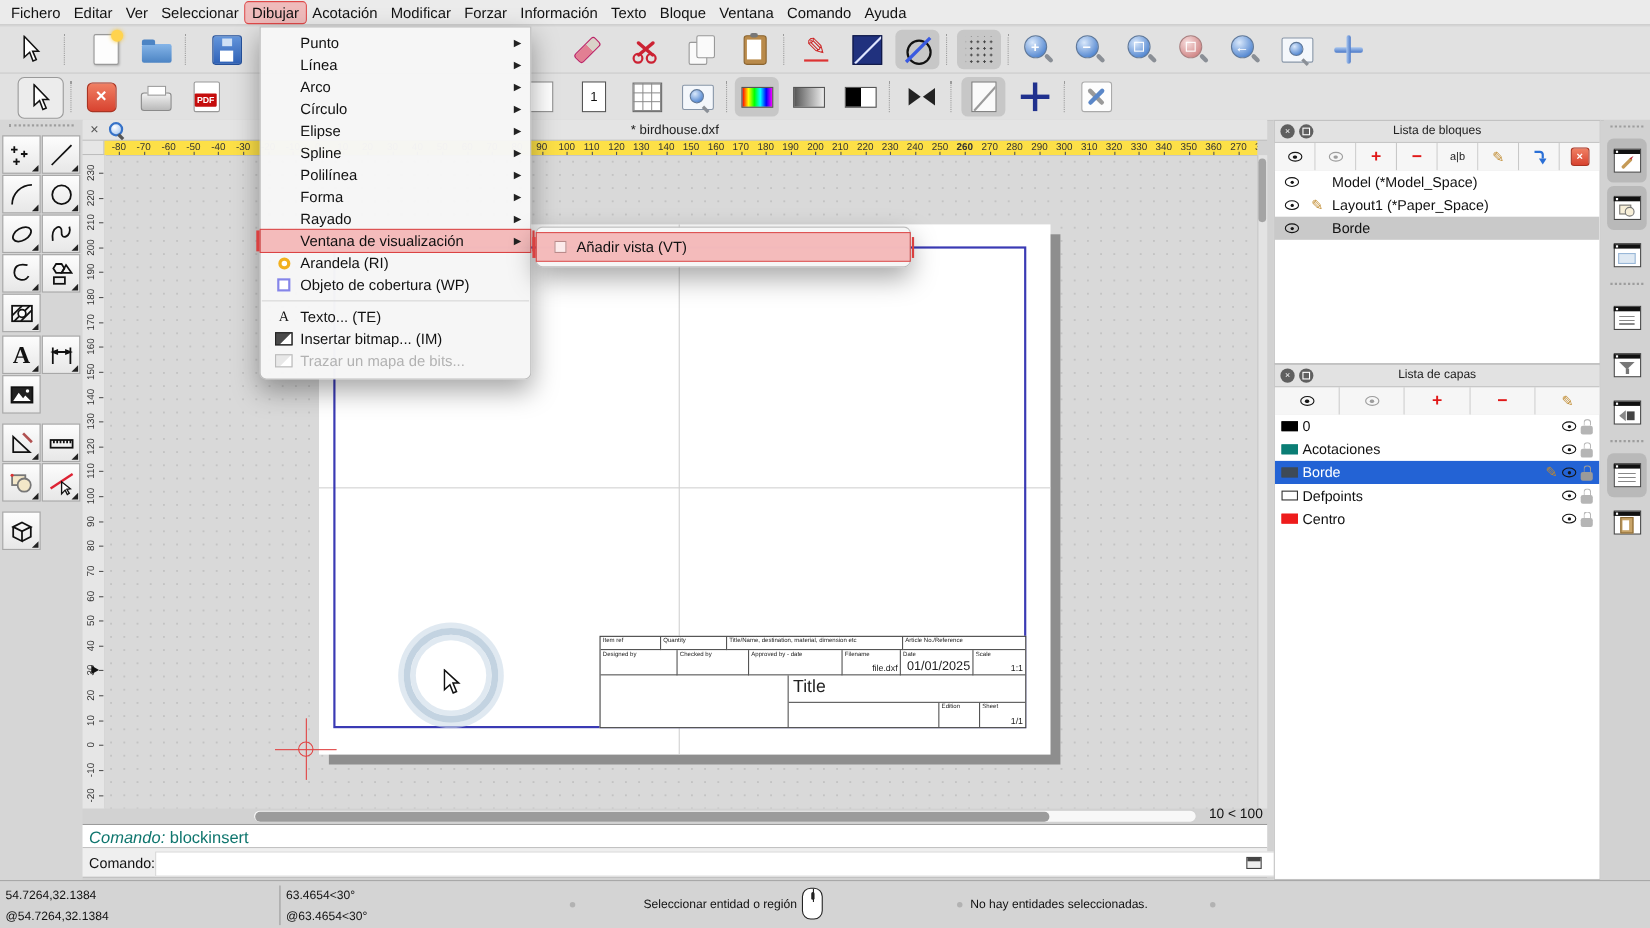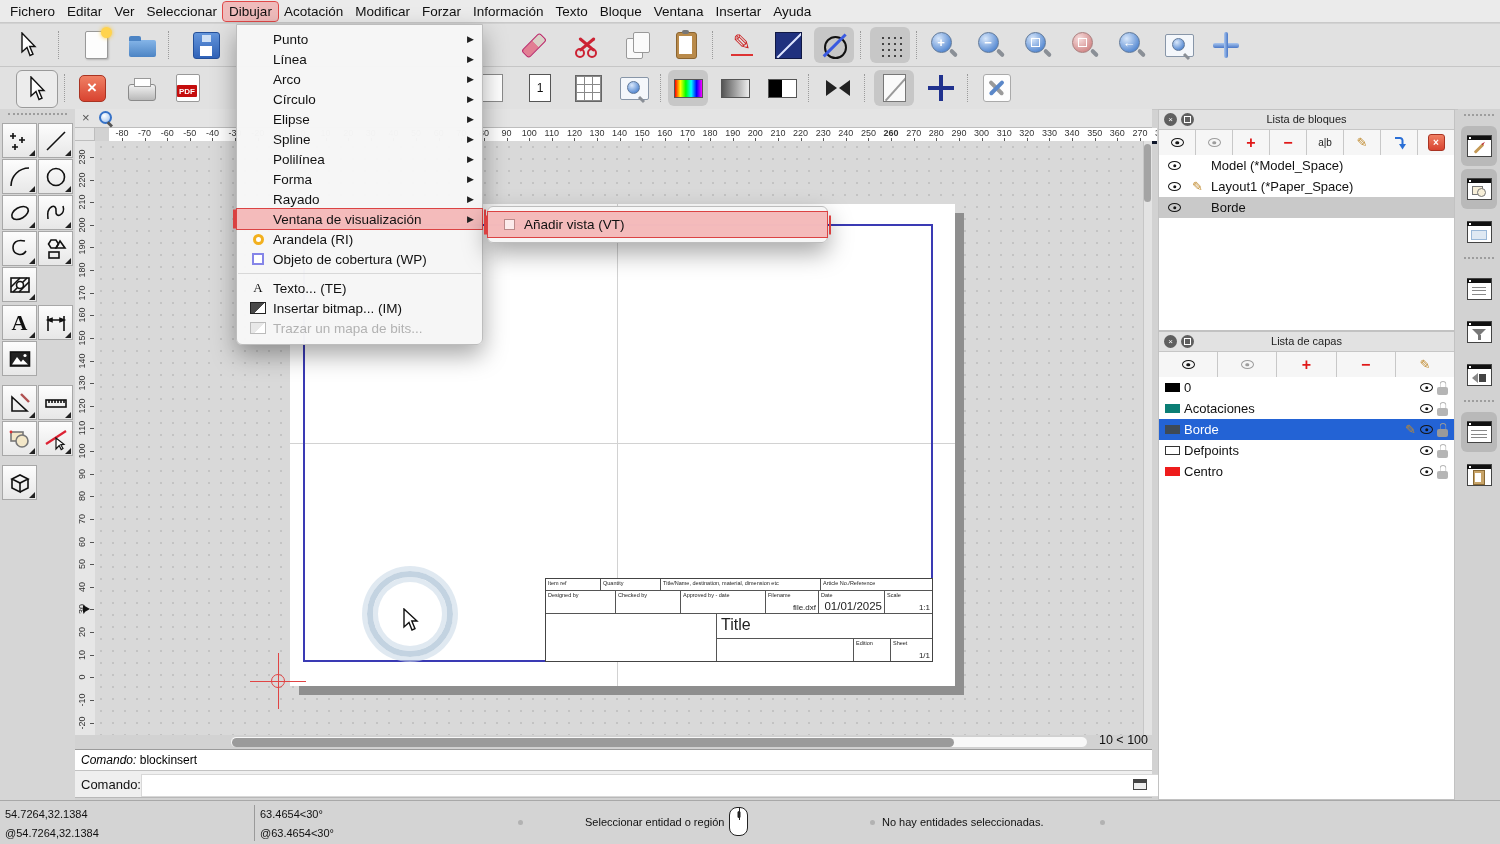--- a/index.html
+++ b/index.html
@@ -92,21 +92,21 @@
   .pbtnt.fly::after{content:"";position:absolute;right:1px;bottom:1px;border-left:6px solid transparent;border-bottom:6px solid #222}
   .pbtnt svg{stroke:#111;fill:none;stroke-width:1.6}
   .serifA{font-family:"Liberation Serif",serif;font-size:22px;font-weight:bold;line-height:1}
   
   #tabbar{position:absolute;left:75px;top:109px;width:1077px;height:19px;background:#e4e4e4;border-bottom:1px solid #bdbdbd;box-sizing:border-box}
   #tabtitle{position:absolute;left:0;right:0;text-align:center;top:2px;font-size:12px;color:#222}
   #tabclose{position:absolute;left:7px;top:1px;font-size:13px;color:#555}
   #tabmag{position:absolute;left:24px;top:2px;width:13px;height:13px}
   #tabmag::before{content:"";position:absolute;left:0;top:0;width:9px;height:9px;border:2px solid #3672c8;border-radius:50%;background:radial-gradient(circle at 35% 30%,#fff,#9cc0ee)}
   #tabmag::after{content:"";position:absolute;right:-1px;bottom:-1px;width:6px;height:2.5px;background:#555;transform:rotate(45deg)}
-  #hruler{position:absolute;left:109px;top:128px;width:1048px;height:13px;background:#ffffff;border-bottom:3px solid #0f172a;overflow:hidden;font-size:9px;color:#333}
+  #hruler{position:absolute;left:95px;top:128px;width:1048px;height:13px;background:#fde047;border-bottom:3px solid #0f172a;overflow:hidden;font-size:9px;color:#333}
   #hruler span{position:absolute;top:0;transform:translateX(-50%)}
   #hruler i{position:absolute;top:10px;width:1px;height:3px;background:#555}
   #vruler{position:absolute;left:75px;top:141px;width:20px;height:594px;background:#e6e6e6;border-right:1px solid #bdbdbd;overflow:hidden;font-size:9px;color:#333}
   #vruler span{position:absolute;left:-6px;width:26px;text-align:center;transform:rotate(-90deg)}
   #vruler i{position:absolute;left:15px;width:4px;height:1px;background:#555}
   #vmarker{position:absolute;left:8px;width:0;height:0;border-top:4.5px solid transparent;border-bottom:4.5px solid transparent;border-left:7px solid #111}
   #corner{position:absolute;left:75px;top:128px;width:20px;height:13px;background:#e6e6e6;border-bottom:1px solid #bdbdbd;border-right:1px solid #bdbdbd;box-sizing:border-box}
   #canvas{position:absolute;left:95px;top:141px;width:1048px;height:594px;background:#d9d9d9;
           background-image:radial-gradient(#c3c3c3 0.9px,transparent 1px);background-size:12px 12px;overflow:hidden}
   #vscroll{position:absolute;left:1143px;top:141px;width:9px;height:594px;background:#e3e3e3;border-left:1px solid #c6c6c6;box-sizing:border-box}
@@ -131,21 +131,21 @@
   #redcross .h{left:0;top:27.5px;width:56px;height:1.5px}
   #redcross .v{left:27.5px;top:0;width:1.5px;height:56px}
   #redcross .c{left:21px;top:21px;width:12px;height:12px;border:1.5px solid #e04444;border-radius:50%;background:transparent}
   #cursor{position:absolute;left:308px;top:467px;z-index:30}
   
   #hscroll{position:absolute;left:230px;top:736px;width:858px;height:12px;background:#f8f8f8;border:1px solid #d0d0d0;border-radius:7px;box-sizing:border-box}
   #hthumb{position:absolute;left:232px;top:737.5px;width:722px;height:9px;background:#9b9b9b;border-radius:5px}
   #zoomlabel{position:absolute;left:1086px;top:733px;width:62px;text-align:right;font-size:12.5px;color:#111}
   
   #chistory{position:absolute;left:75px;top:749px;width:1077px;height:22px;background:#fff;border-top:1px solid #9b9b9b;border-bottom:1px solid #c2c2c2;
-            box-sizing:border-box;font-size:12px;color:#000000;padding:3px 0 12px 6px}
+            box-sizing:border-box;font-size:15px;color:#0f766e;padding:3px 0 12px 6px}
   #chistory .p{font-style:italic}
   #cinput{position:absolute;left:75px;top:771px;width:1077px;height:27px;background:#efefef;border-bottom:1px solid #b8b8b8;box-sizing:border-box}
   #cinput label{position:absolute;left:6px;top:6px;font-size:13px;color:#111}
   #cinput input{position:absolute;left:66px;top:3px;width:1058px;height:19px;border:1px solid #d8d8d8;background:#fff;font-size:13px;font-family:"Liberation Sans",sans-serif}
   #cexpand{position:absolute;left:1133px;top:779px;width:14px;height:11px;border:1.5px solid #444;background:#eee;box-sizing:border-box}
   #cexpand::before{content:"";position:absolute;left:0;top:0;width:100%;height:3px;background:#444}
   
   #statusbar{position:absolute;left:0;top:800px;width:1500px;height:44px;background:#d4d4d4;border-top:1px solid #a8a8a8;box-sizing:border-box;font-size:11px;color:#111}
   #statusbar .l1{position:absolute;top:7px}#statusbar .l2{position:absolute;top:26px}
   #sdiv{position:absolute;left:254px;top:4px;height:36px;border-left:1px solid #9a9a9a}
@@ -243,21 +243,21 @@
     <span class="mi">Ver</span>
     <span class="mi">Seleccionar</span>
     <span class="mi annotated">Dibujar</span>
     <span class="mi">Acotación</span>
     <span class="mi">Modificar</span>
     <span class="mi">Forzar</span>
     <span class="mi">Información</span>
     <span class="mi">Texto</span>
     <span class="mi">Bloque</span>
     <span class="mi">Ventana</span>
-    <span class="mi">Insertar</span>
+    <span class="mi">Comando</span>
     <span class="mi">Ayuda</span>
   </div>
 
 <div class="toolbar" id="tb1">
   <div class="tbtn" style="left:8px">
       <svg class="arrow-svg" width="20" height="26" viewBox="0 0 20 26">
         <polygon points="4,1 4,20 9,15.5 12,23.5 15,22.2 11.7,14.5 17,14.5"></polygon>
       </svg>
     </div>
   <div class="tsep" style="left:58px"></div>
@@ -507,20 +507,21 @@
         <polygon points="4,8 12,4 20,8 12,12"></polygon>
         <polyline points="4,8 4,17 12,21 12,12"></polyline>
         <polyline points="20,8 20,17 12,21"></polyline>
       </svg>
     </div>
 </div>
 
 <div id="tabbar">
   <span id="tabclose">×</span>
   <span id="tabmag"></span>
+  <span id="tabtitle">* birdhouse.dxf</span>
 </div>
 <div id="corner"></div>
 <div id="hruler">
     <span style="left: 13px;">-80</span>
     <i style="left: 13px;"></i>
     <span style="left: 35.62px;">-70</span>
     <i style="left: 35.62px;"></i>
     <span style="left: 58.24px;">-60</span>
     <i style="left: 58.24px;"></i>
     <span style="left: 80.86px;">-50</span>

